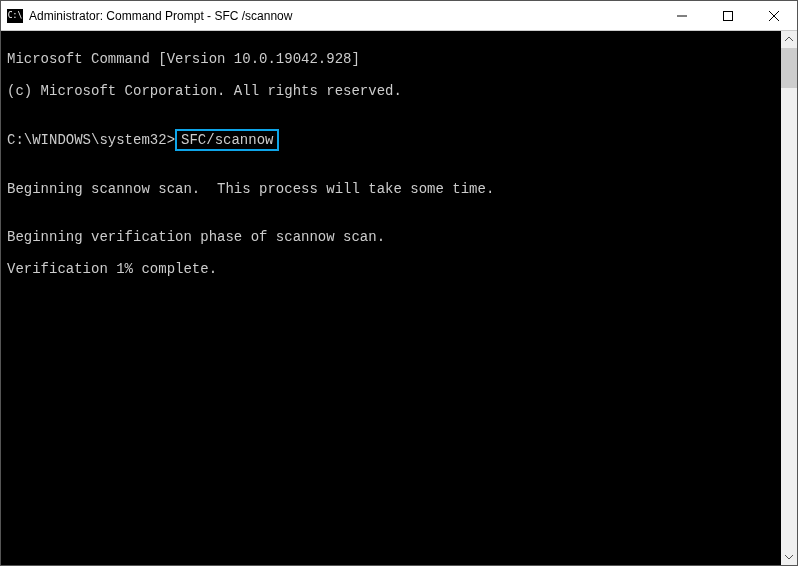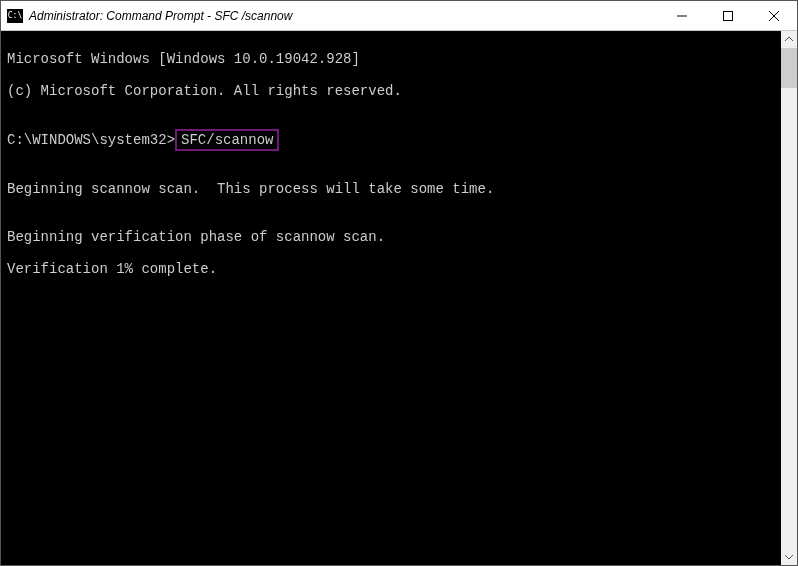--- a/index.html
+++ b/index.html
@@ -39,21 +39,20 @@
     display: flex;
     align-items: center;
     justify-content: center;
     font-size: 8px;
     color: #fff;
     font-family: Consolas, monospace;
     padding: 0 1px;
   }
   .title-text {
     flex: 1;
-    font-style: italic;
   }
   .window-controls {
     display: flex;
     height: 100%;
   }
   .win-btn {
     width: 46px;
     height: 100%;
     display: flex;
     align-items: center;
@@ -69,21 +68,21 @@
     color: #ccc;
     font-family: Consolas, "Courier New", monospace;
     font-size: 14px;
     line-height: 16px;
     padding: 4px 6px;
     position: relative;
     white-space: pre;
   }
   .console-line { display: block; }
   .highlight-box {
-    border: 2px solid #701a75;
+    border: 2px solid #0ea5e9;
     padding: 0 4px;
     display: inline-block;
     line-height: 18px;
     margin-top: -2px;
     margin-bottom: -2px;
   }
   .scrollbar {
     position: absolute;
     right: 1px;
     top: 31px;
@@ -140,21 +139,21 @@
       <div class="win-btn">
         <svg width="10" height="10">
             <line x1="0" y1="0" x2="10" y2="10" stroke="#000" stroke-width="1"></line>
             <line x1="10" y1="0" x2="0" y2="10" stroke="#000" stroke-width="1"></line>
           </svg>
       </div>
     </div>
   </div>
 
   <div class="console">
-<span class="console-line">Microsoft Windows [Windows 10.0.19042.928]</span>
+<span class="console-line">Microsoft Command [Version 10.0.19042.928]</span>
 <span class="console-line">(c) Microsoft Corporation. All rights reserved.</span>
 <span class="console-line"></span>
 <span class="console-line"><span>C:\WINDOWS\system32&gt;</span><span class="highlight-box">SFC/scannow</span></span>
 <span class="console-line"></span>
 <span class="console-line">Beginning scannow scan.  This process will take some time.</span>
 <span class="console-line"></span>
 <span class="console-line">Beginning verification phase of scannow scan.</span>
 <span class="console-line">Verification 1% complete.</span>
   </div>
 

